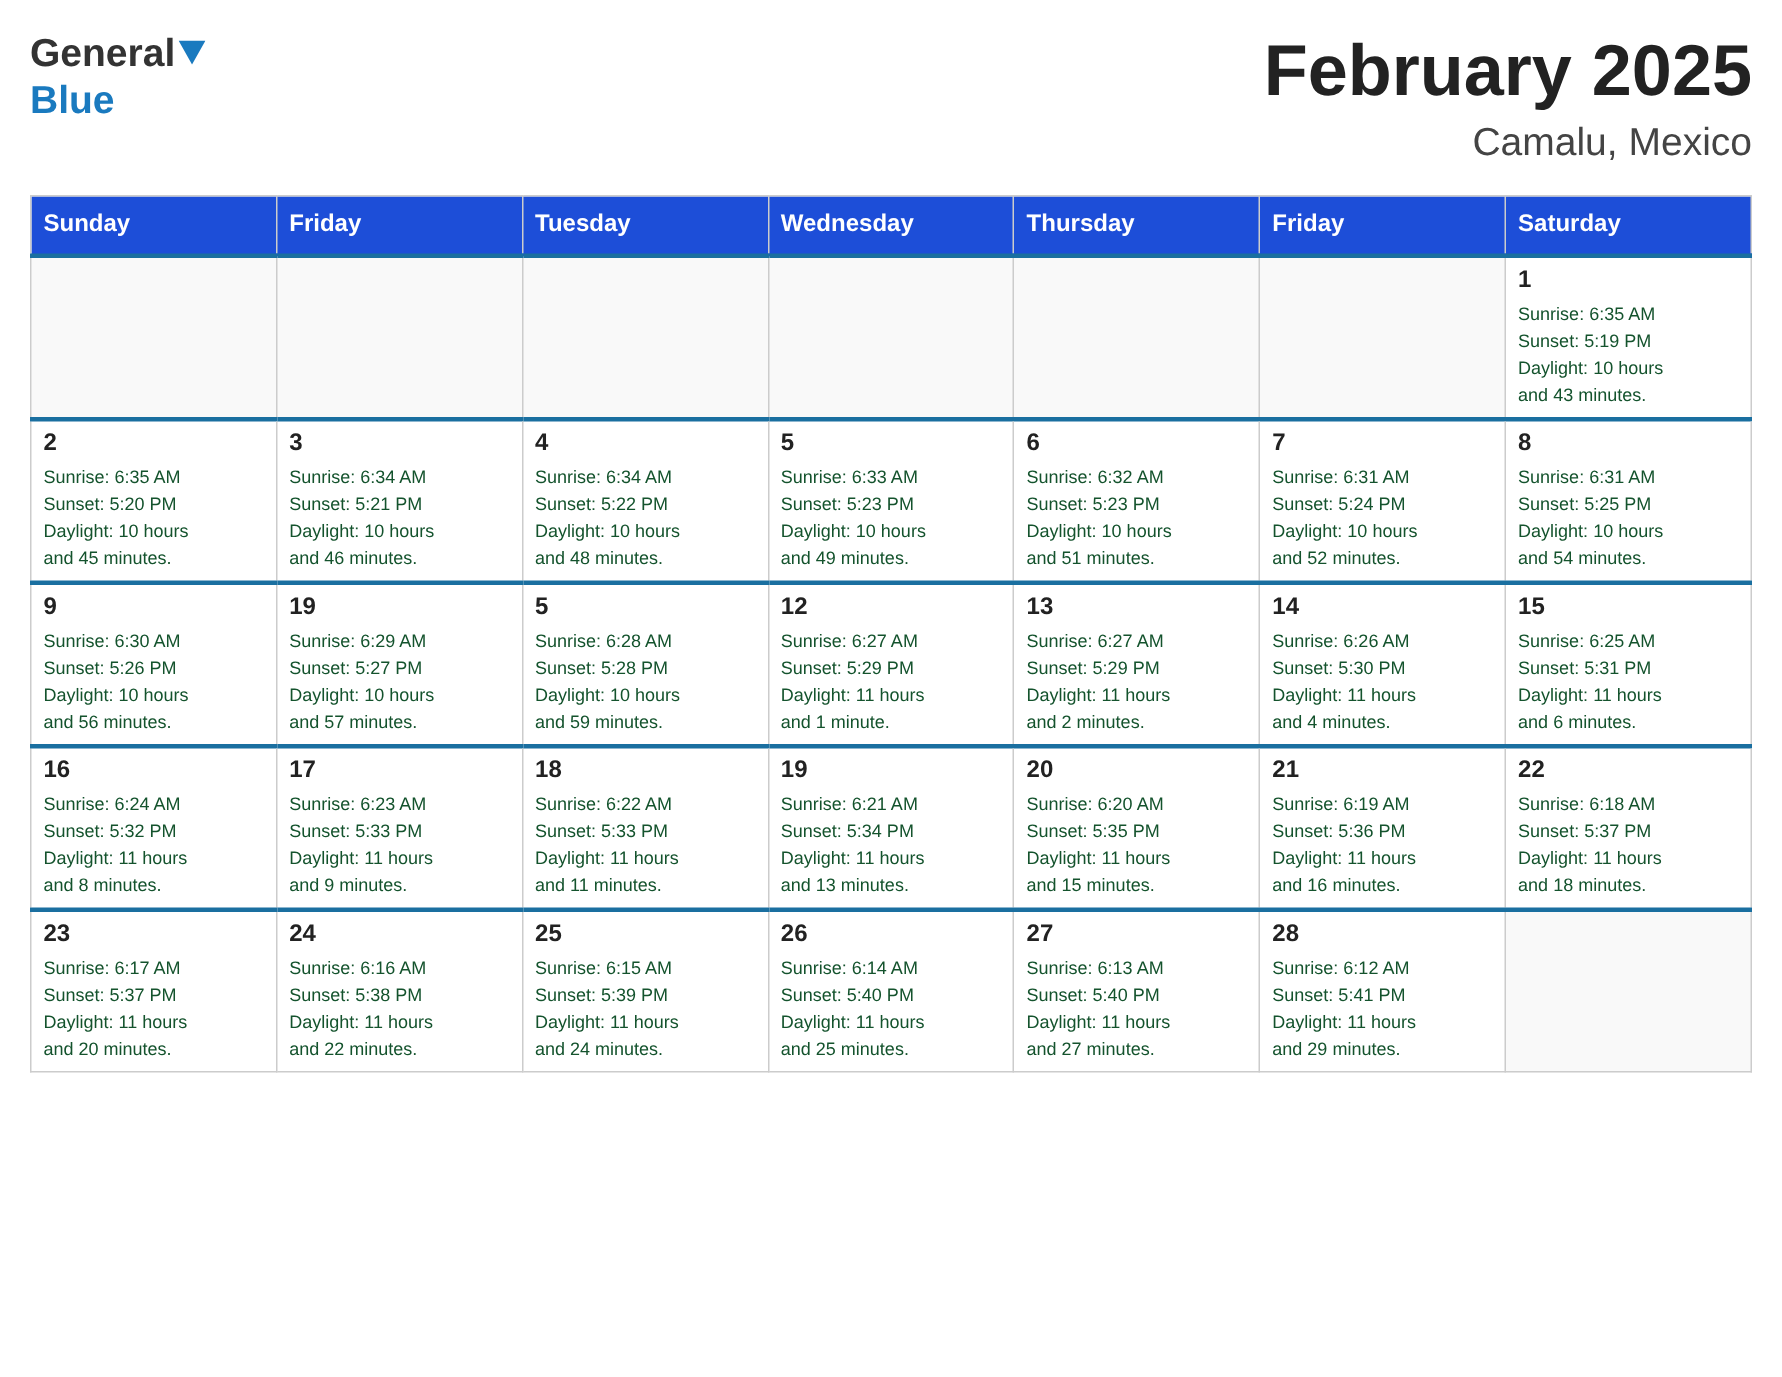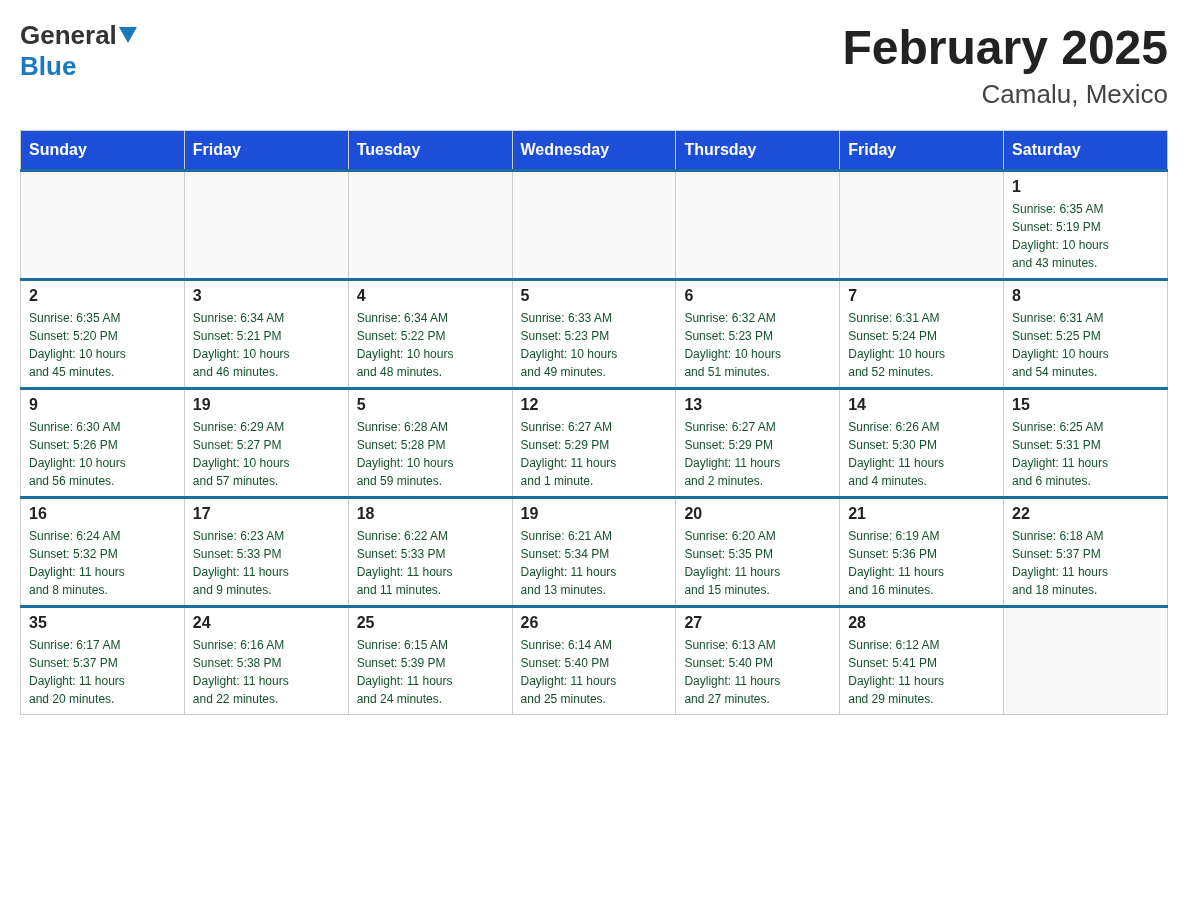--- a/index.html
+++ b/index.html
@@ -227,21 +227,21 @@
           <div class="day-number">21</div>
           <div class="day-info">Sunrise: 6:19 AM<br>Sunset: 5:36 PM<br>Daylight: 11 hours<br>and 16 minutes.</div>
         </td>
         <td class="cell-top-border">
           <div class="day-number">22</div>
           <div class="day-info">Sunrise: 6:18 AM<br>Sunset: 5:37 PM<br>Daylight: 11 hours<br>and 18 minutes.</div>
         </td>
       </tr>
       <tr>
         <td class="cell-top-border">
-          <div class="day-number">35</div>
+          <div class="day-number">23</div>
           <div class="day-info">Sunrise: 6:17 AM<br>Sunset: 5:37 PM<br>Daylight: 11 hours<br>and 20 minutes.</div>
         </td>
         <td class="cell-top-border">
           <div class="day-number">24</div>
           <div class="day-info">Sunrise: 6:16 AM<br>Sunset: 5:38 PM<br>Daylight: 11 hours<br>and 22 minutes.</div>
         </td>
         <td class="cell-top-border">
           <div class="day-number">25</div>
           <div class="day-info">Sunrise: 6:15 AM<br>Sunset: 5:39 PM<br>Daylight: 11 hours<br>and 24 minutes.</div>
         </td>

